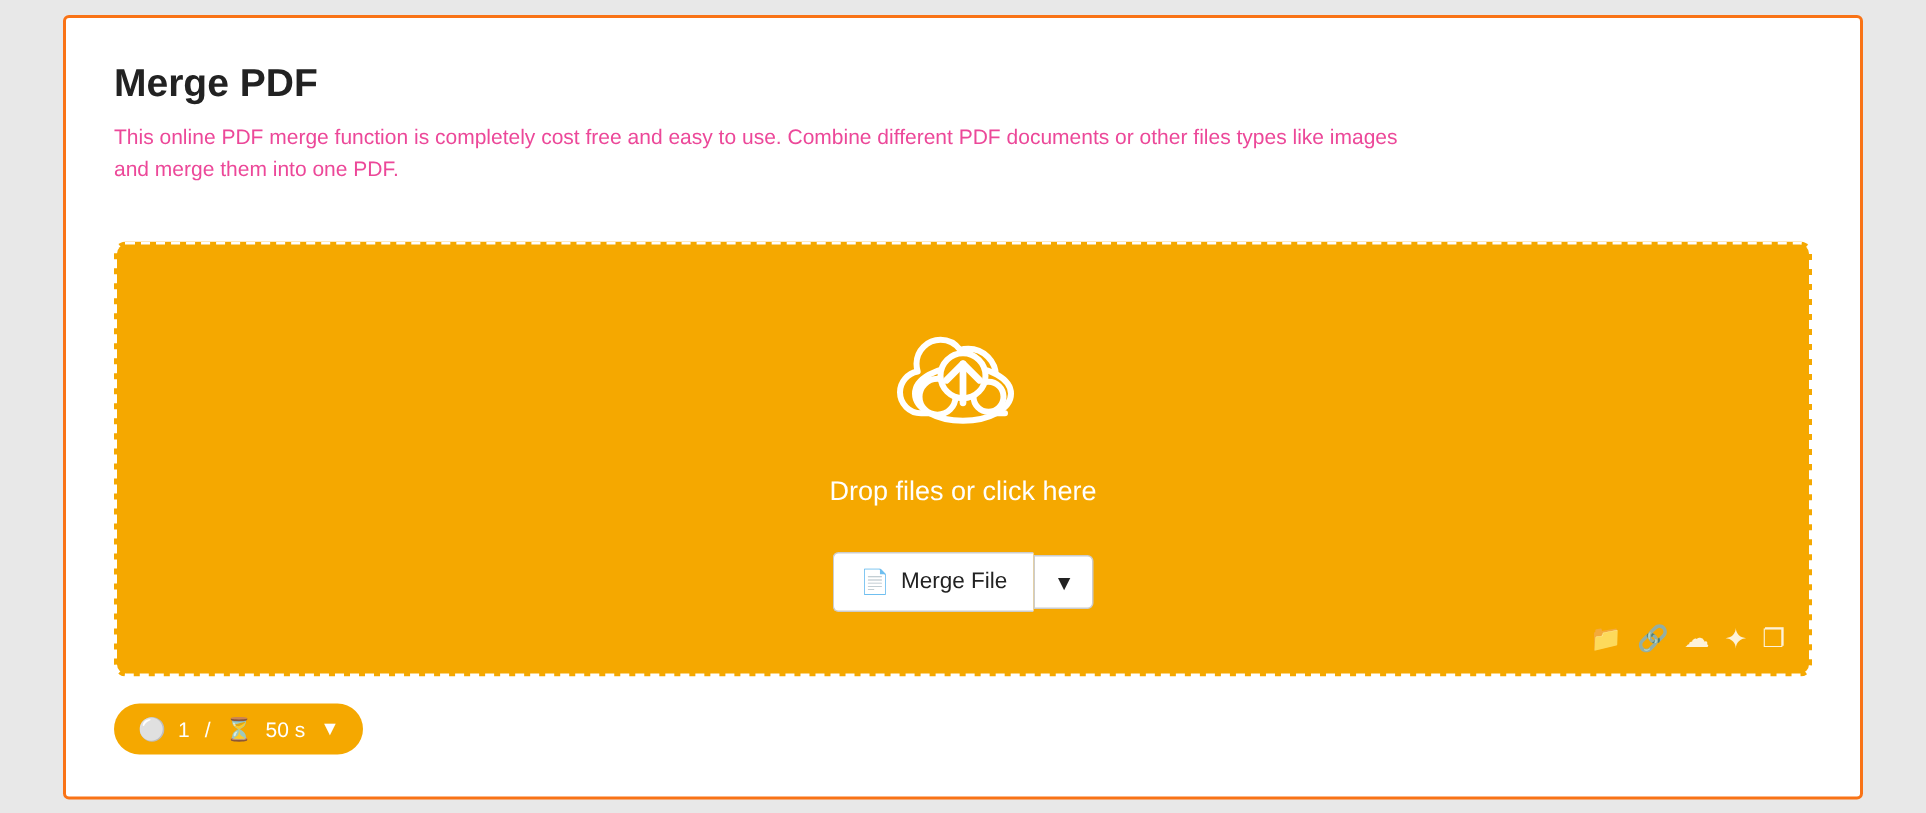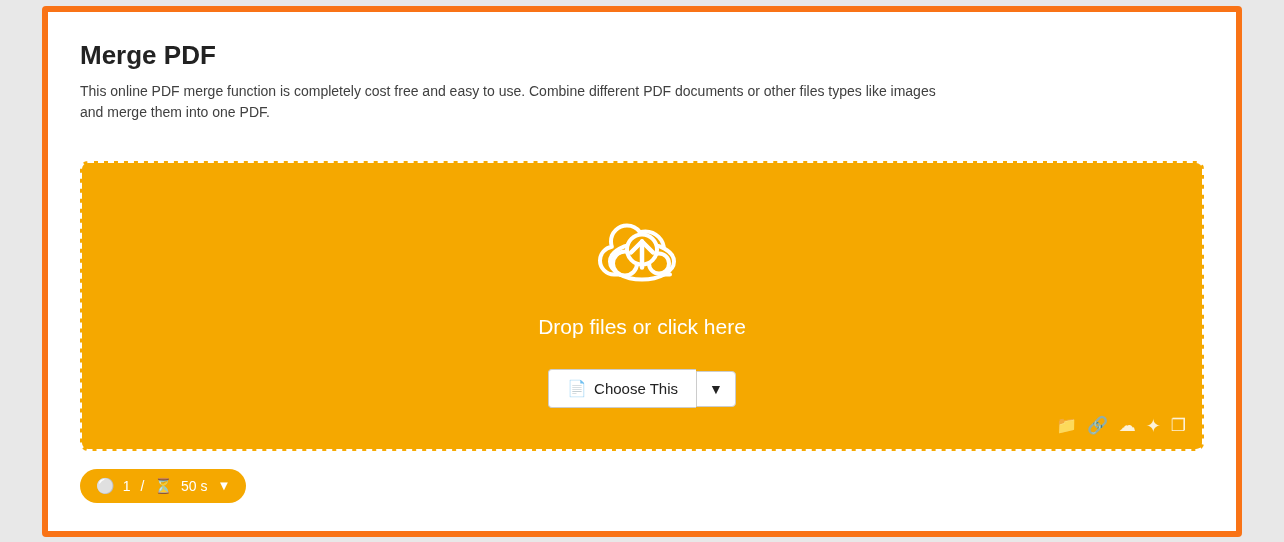--- a/index.html
+++ b/index.html
@@ -9,36 +9,36 @@
       font-family: Arial, sans-serif;
       display: flex;
       justify-content: center;
       align-items: center;
       min-height: 542px;
       width: 1284px;
     }
 
     .page-wrapper {
       background: #ffffff;
-      border: 6px solid #f97316;
+      border: 2px solid #f97316;
       width: 1200px;
       padding: 28px 32px 28px 32px;
       border-radius: 4px;
     }
 
     .page-title {
       font-size: 26px;
       font-weight: bold;
       color: #222222;
       margin-bottom: 10px;
     }
 
     .page-description {
       font-size: 14px;
-      color: #404040;
+      color: #ec4899;
       line-height: 1.5;
       margin-bottom: 38px;
       max-width: 860px;
     }
 
     .upload-area {
       background: #F5A800;
       border: 2.5px dashed #ffffff;
       border-radius: 8px;
       padding: 30px 20px 16px 20px;
@@ -54,21 +54,21 @@
     .cloud-icon-wrapper {
       margin-bottom: 14px;
     }
 
     .cloud-icon-svg {
       width: 100px;
       height: 80px;
     }
 
     .drop-text {
-      font-size: 21px;
+      font-size: 18px;
       color: #ffffff;
       margin-bottom: 30px;
       font-weight: 500;
     }
 
     .choose-file-row {
       display: flex;
       align-items: center;
       gap: 0;
     }
@@ -178,21 +178,21 @@
           <polyline points="39,33 50,22 61,33" stroke="white" stroke-width="4.5" stroke-linecap="round" stroke-linejoin="round" fill="none"></polyline>
         </g>
       </svg>
     </div>
 
     <span class="drop-text">Drop files or click here</span>
 
     <div class="choose-file-row">
       <button class="choose-file-btn">
         <span class="file-icon">📄</span>
-        <span>Choose This</span>
+        <span>Merge File</span>
       </button>
       <button class="choose-file-dropdown">
         <span>▼</span>
       </button>
     </div>
 
     <div class="bottom-icons">
       <span class="bottom-icon" title="Open folder">📁</span>
       <span class="bottom-icon" title="Link">🔗</span>
       <span class="bottom-icon" title="Cloud upload">☁</span>

